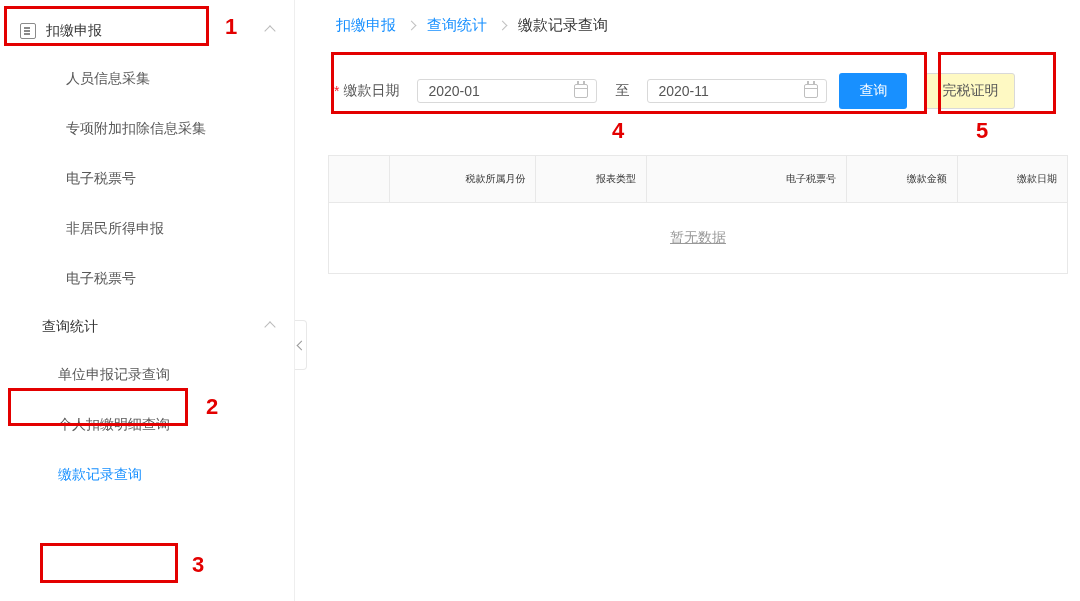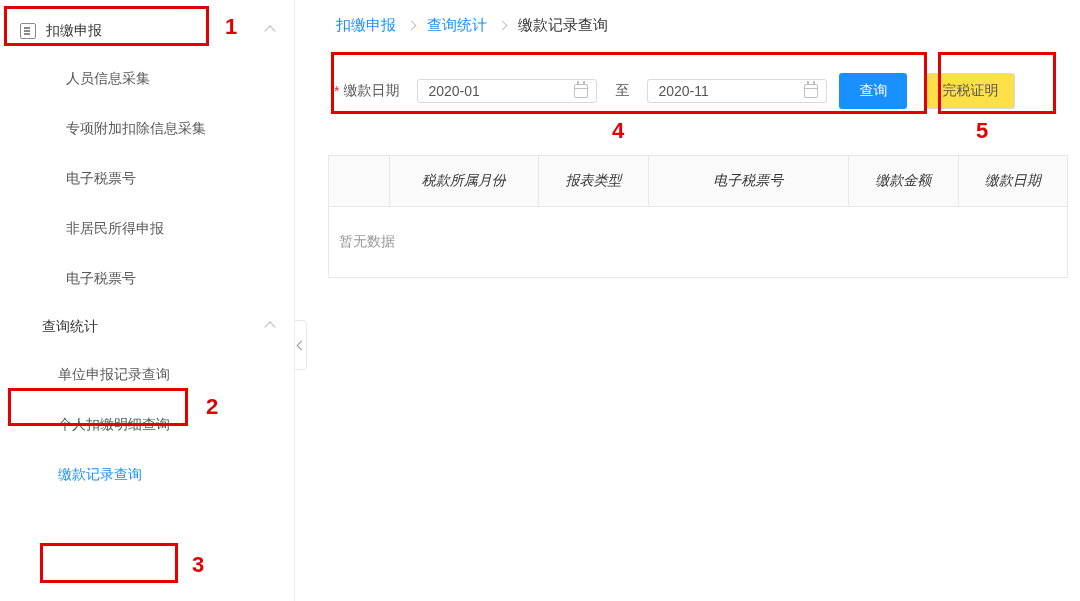--- a/index.html
+++ b/index.html
@@ -178,50 +178,50 @@
       background: #1890ff;
       color: #fff;
       border: none;
       border-radius: 3px;
       cursor: pointer;
       font-size: 14px;
     }
     .btn-default {
       height: 36px;
       padding: 0 16px;
-      background: #fde047;
+      background: #fef9c3;
       color: #555;
       border: 1px solid #d9d9d9;
       border-radius: 3px;
       cursor: pointer;
       font-size: 14px;
       margin-left: 6px;
     }
 
     
     .table-wrap { margin-top: 28px; border: 1px solid #e8e8e8; border-bottom: none; }
     .table { width: 100%; border-collapse: collapse; }
     .table th {
       background: #fafafa;
       font-weight: 500;
       color: #333;
       padding: 16px 10px;
       border-bottom: 1px solid #e8e8e8;
       border-right: 1px solid #e8e8e8;
-      text-align: center;
-      font-size: 14px;
-      font-style: italic;
+      text-align: right;
+      font-size: 10px;
     }
     .table th:first-child { width: 60px; }
     .table th:last-child { border-right: none; }
     .empty-row td {
       padding: 26px 10px;
-      text-align: left;
+      text-align: center;
       color: #999;
       border-bottom: 1px solid #e8e8e8;
+      text-decoration: underline;
     }
 
     
     .annot {
       position: absolute;
       border: 3px solid #e30000;
       pointer-events: none;
     }
     .annot-label {
       position: absolute;

